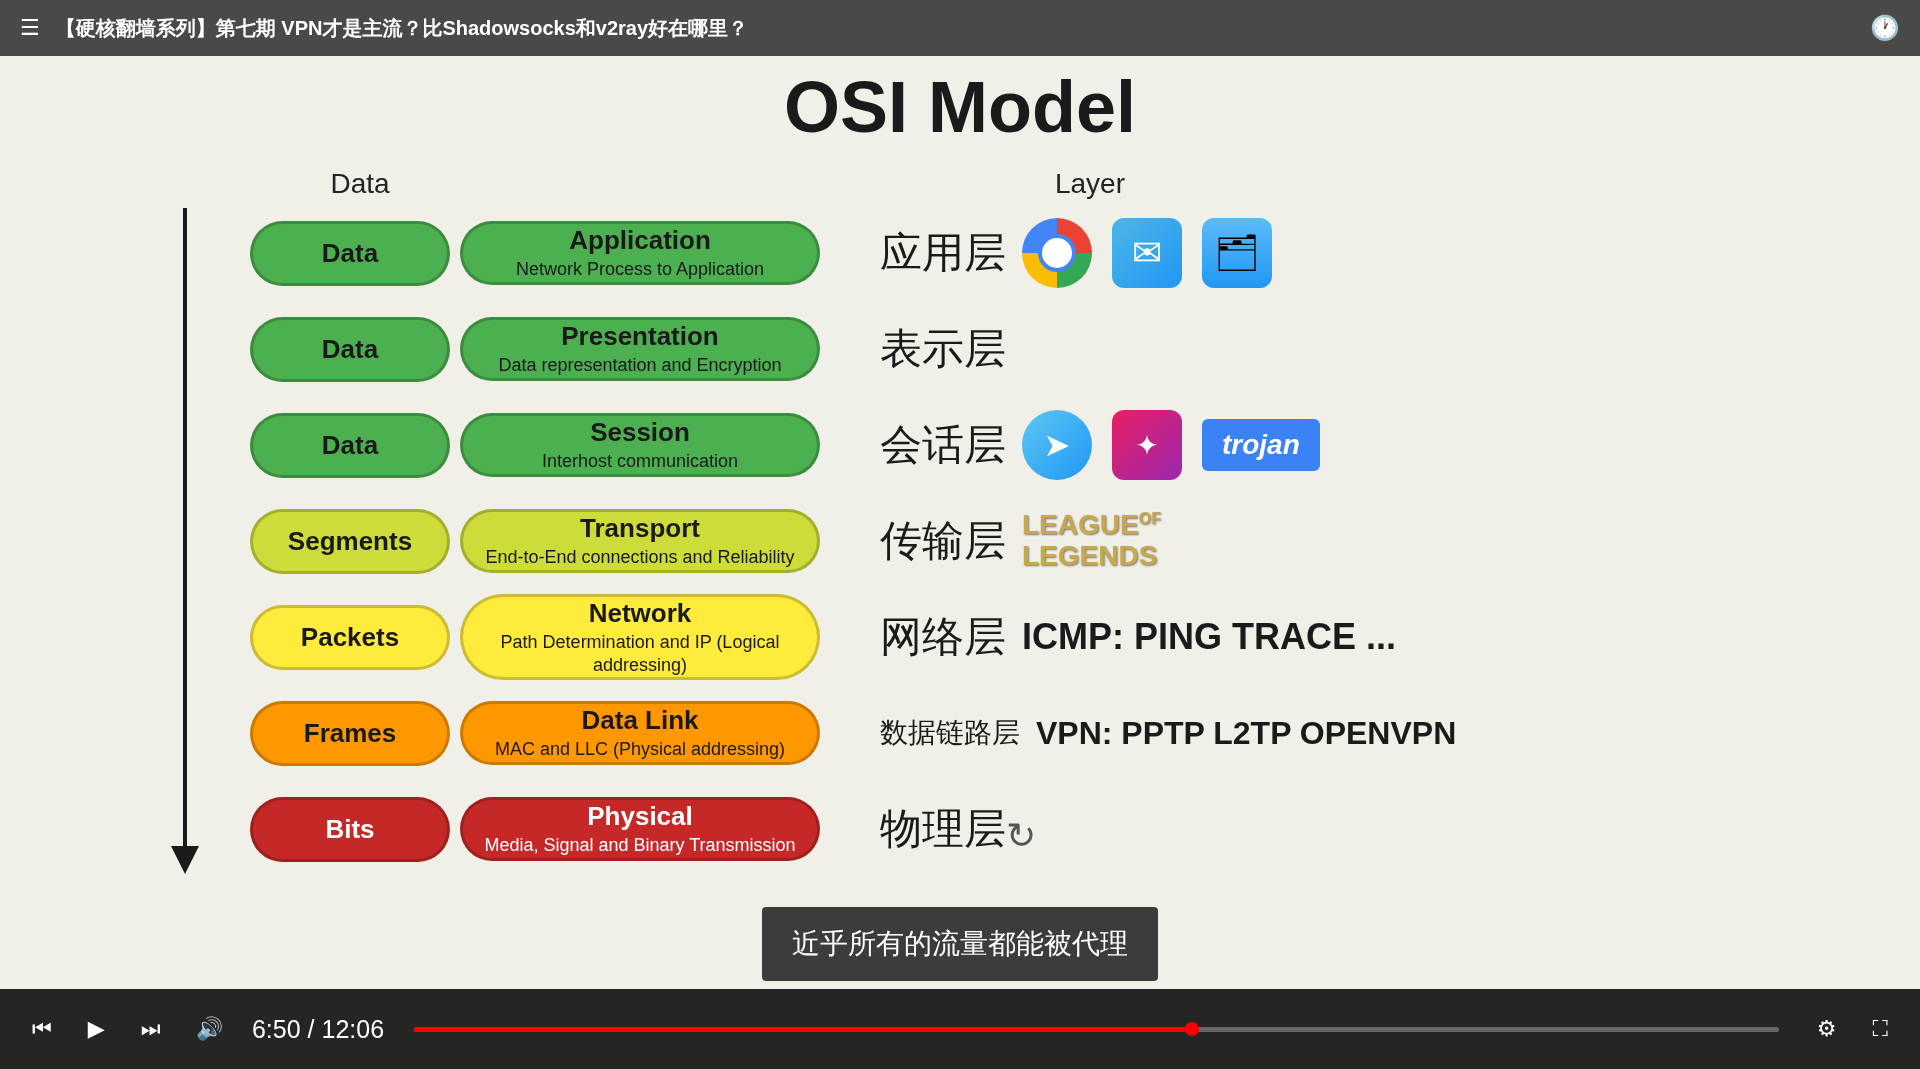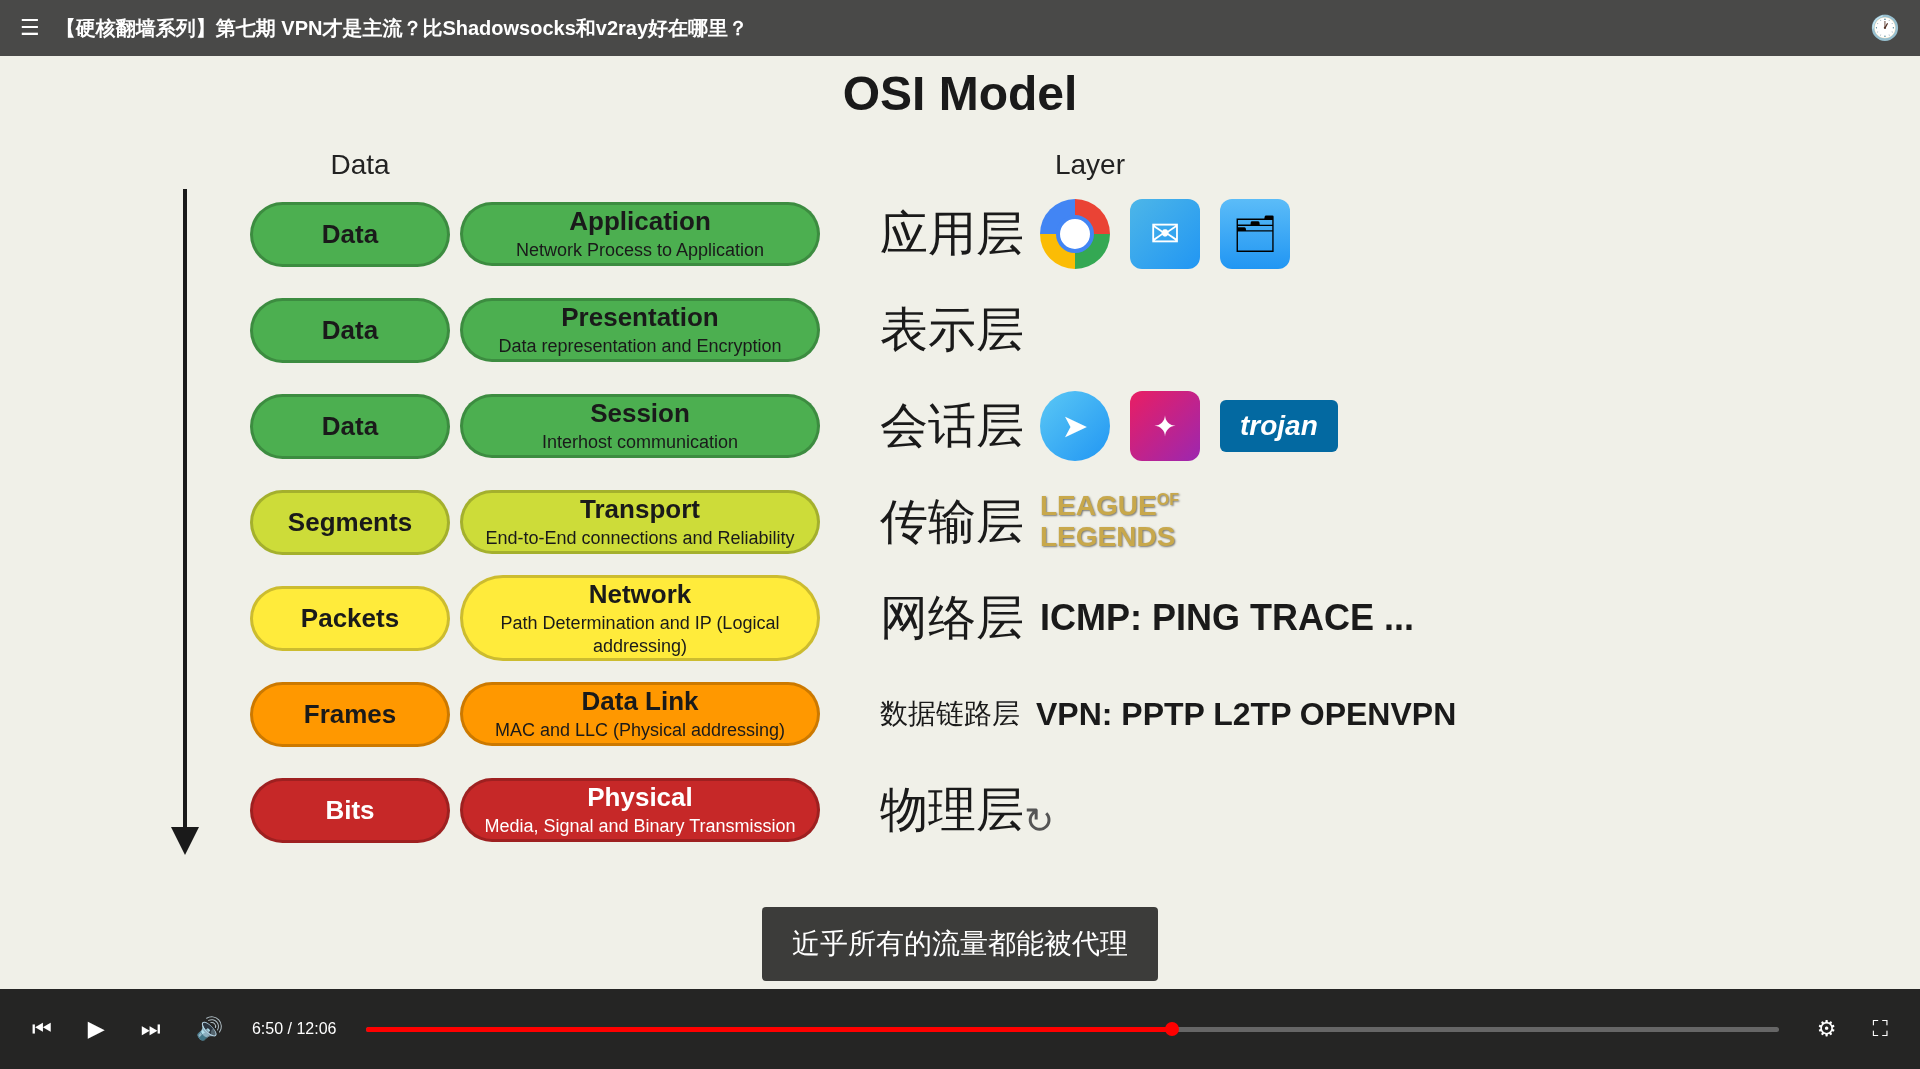--- a/index.html
+++ b/index.html
@@ -64,24 +64,24 @@
       background: #f0f0e8;
       display: flex;
       flex-direction: column;
       align-items: center;
       justify-content: flex-start;
       padding: 10px 60px;
     }
 
     
     .osi-title {
-      font-size: 48px;
+      font-size: 72px;
       font-weight: bold;
       color: #1a1a1a;
-      margin-bottom: 28px;
+      margin-bottom: 20px;
       text-align: right;
     }
 
     
     .table-header {
       display: flex;
       width: 100%;
       max-width: 1500px;
       margin-bottom: 8px;
     }
@@ -171,21 +171,21 @@
       font-size: 26px;
       font-weight: bold;
       display: block;
     }
     .layer-pill .layer-desc {
       font-size: 18px;
       display: block;
     }
 
     .chinese-label {
-      font-size: 48px;
+      font-size: 42px;
       color: #1a1a1a;
       min-width: 120px;
       font-weight: normal;
     }
 
     .icons-area {
       display: flex;
       align-items: center;
       gap: 20px;
     }
@@ -216,21 +216,21 @@
       color: white;
       font-size: 22px;
       cursor: pointer;
       background: none;
       border: none;
       padding: 4px 8px;
     }
 
     .time-display {
       color: white;
-      font-size: 16px;
+      font-size: 25px;
       white-space: nowrap;
     }
 
     .progress-bar-wrapper {
       flex: 1;
       height: 5px;
       background: rgba(255,255,255,0.3);
       border-radius: 3px;
       position: relative;
       margin: 0 10px;
@@ -335,21 +335,21 @@
       background: linear-gradient(135deg, #e91e63 0%, #9c27b0 100%);
       display: flex;
       align-items: center;
       justify-content: center;
       color: white;
       font-size: 28px;
     }
 
     .trojan-badge {
       padding: 10px 20px;
-      background: #0369a1;
+      background: #3b82f6;
       color: white;
       font-size: 28px;
       font-weight: bold;
       border-radius: 6px;
       font-style: italic;
     }
 
     .lol-text {
       font-size: 28px;
       font-weight: bold;

